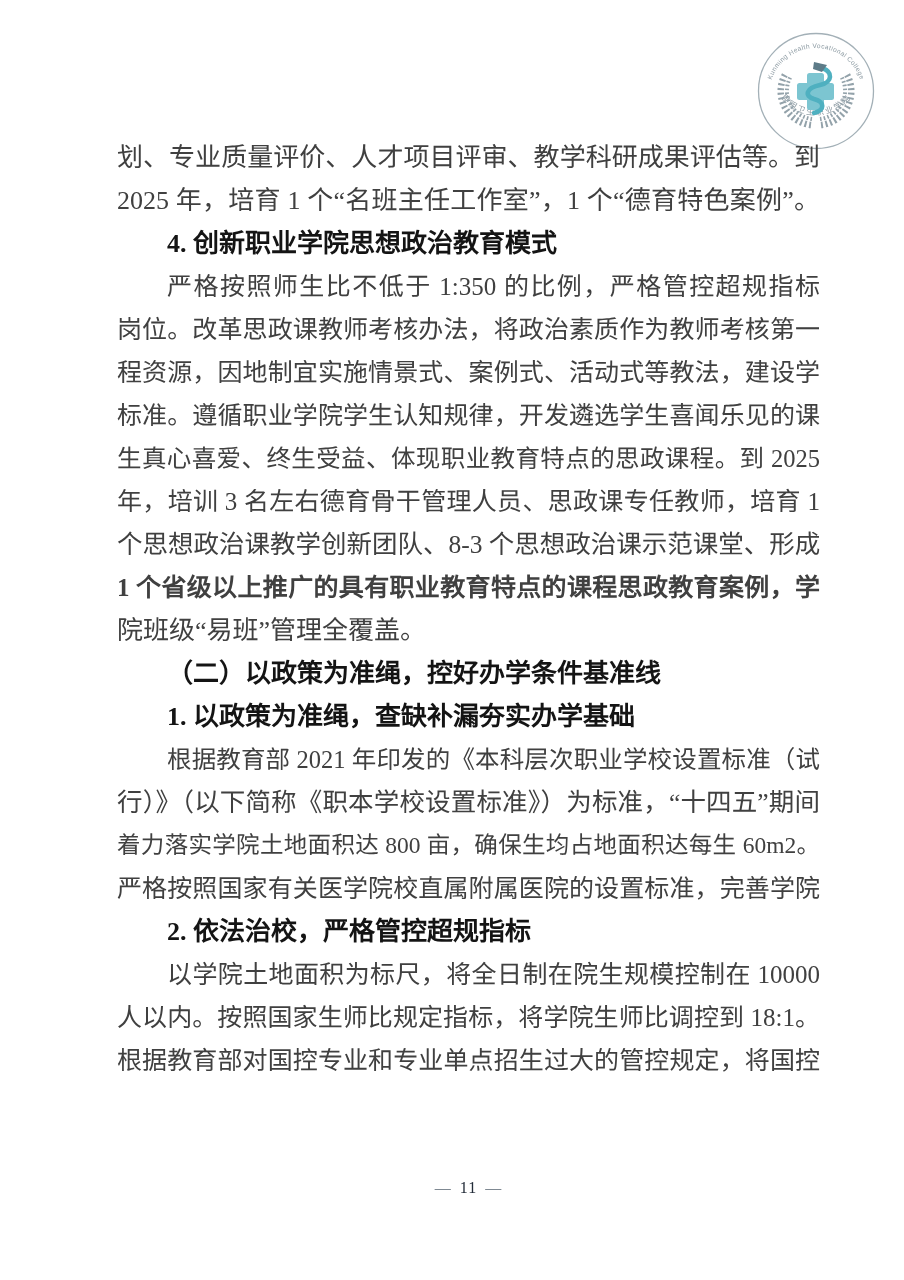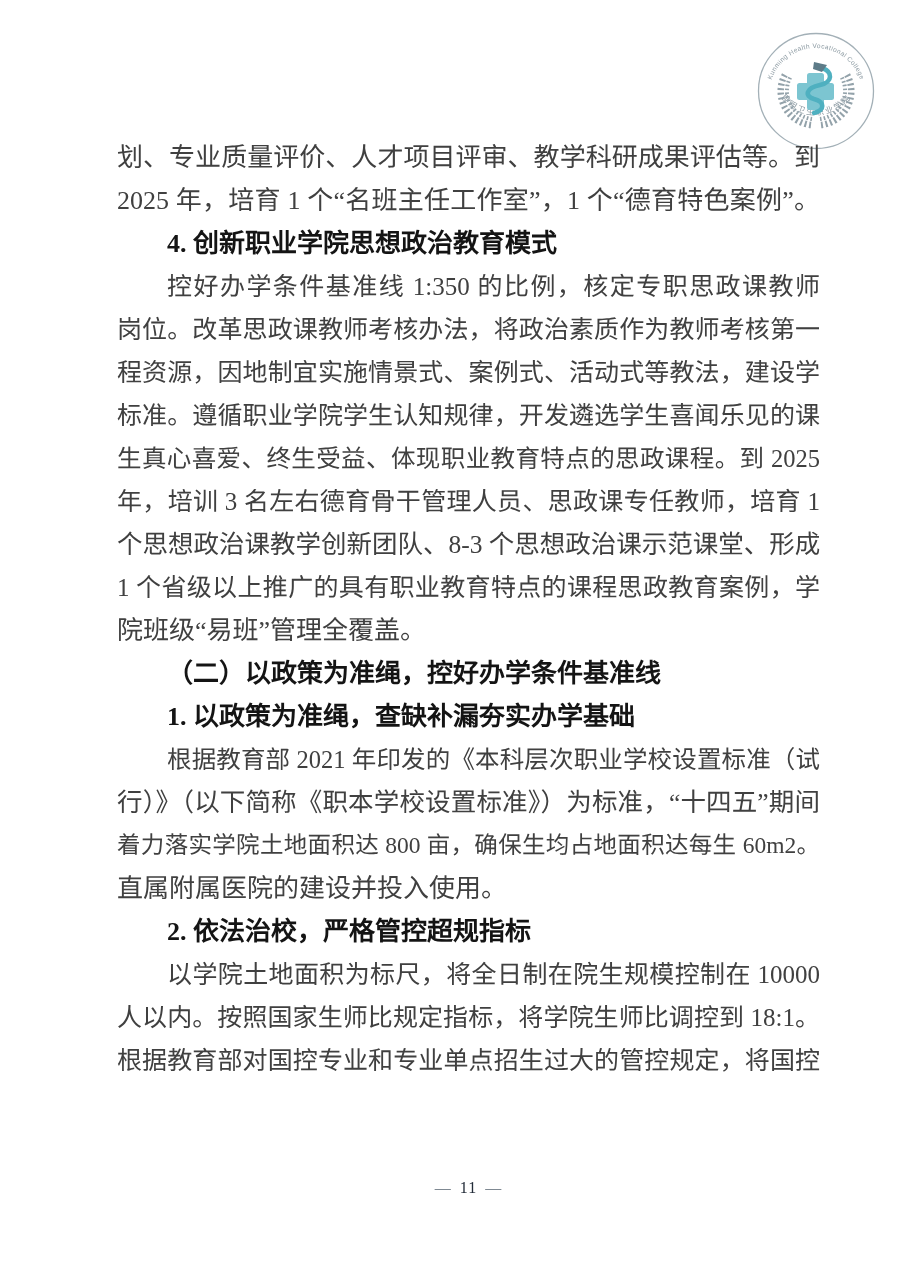--- a/index.html
+++ b/index.html
@@ -73,35 +73,35 @@
     <g>
       <path d="M 66 37 C 77 41 77 51 64 54 C 50 57 48 65 58 68 C 69 71 69 79 58 82" fill="none" stroke="#4fb0c0" stroke-width="4.6" stroke-linecap="round"></path>
       <path d="M 58 31 L 71 34 L 66 41 L 57 38 Z" fill="#5d7b88"></path>
     </g>
   </svg>
 
   <main class="content">
       <div class="line body j">划、专业质量评价、人才项目评审、教学科研成果评估等。到</div>
       <div class="line body j">2025 年，培育 1 个“名班主任工作室”，1 个“德育特色案例”。</div>
       <div class="line heading indent">4. 创新职业学院思想政治教育模式</div>
-      <div class="line body indent j" style="font-size: 25px;">控好办学条件基准线 1:350 的比例，核定专职思政课教师</div>
+      <div class="line body indent j" style="font-size: 25px;">严格按照师生比不低于 1:350 的比例，严格管控超规指标</div>
       <div class="line body j" style="font-size: 25px;">岗位。改革思政课教师考核办法，将政治素质作为教师考核第一</div>
       <div class="line body j" style="font-size: 25px;">程资源，因地制宜实施情景式、案例式、活动式等教法，建设学</div>
       <div class="line body j" style="font-size: 25px;">标准。遵循职业学院学生认知规律，开发遴选学生喜闻乐见的课</div>
       <div class="line body j" style="font-size: 24.5px;">生真心喜爱、终生受益、体现职业教育特点的思政课程。到 2025</div>
       <div class="line body j" style="font-size: 25px;">年，培训 3 名左右德育骨干管理人员、思政课专任教师，培育 1</div>
       <div class="line body j" style="font-size: 25.5px;">个思想政治课教学创新团队、8-3 个思想政治课示范课堂、形成</div>
-      <div class="line body j" style="font-size: 25px;">1 个省级以上推广的具有职业教育特点的课程思政教育案例，学</div>
+      <div class="line body j" style="font-size: 25px; font-weight: bold;">1 个省级以上推广的具有职业教育特点的课程思政教育案例，学</div>
       <div class="line body">院班级“易班”管理全覆盖。</div>
       <div class="line heading indent">（二）以政策为准绳，控好办学条件基准线</div>
       <div class="line heading indent">1. 以政策为准绳，查缺补漏夯实办学基础</div>
       <div class="line body indent j" style="font-size: 24.5px;">根据教育部 2021 年印发的《本科层次职业学校设置标准（试</div>
       <div class="line body j" style="font-size: 25.5px;">行）》（以下简称《职本学校设置标准》）为标准，“十四五”期间</div>
       <div class="line body j" style="font-size: 23.5px;">着力落实学院土地面积达 800 亩，确保生均占地面积达每生 60m2。</div>
-      <div class="line body">直属附属医院的建设并投入使用。</div>
+      <div class="line body j" style="font-size: 25px;">严格按照国家有关医学院校直属附属医院的设置标准，完善学院</div>
       <div class="line heading indent">2. 依法治校，严格管控超规指标</div>
       <div class="line body indent j" style="font-size: 25px;">以学院土地面积为标尺，将全日制在院生规模控制在 10000</div>
       <div class="line body j" style="font-size: 25px;">人以内。按照国家生师比规定指标，将学院生师比调控到 18:1。</div>
       <div class="line body j" style="font-size: 25px;">根据教育部对国控专业和专业单点招生过大的管控规定，将国控</div>
     </main>
 
   <div class="footer">
     <span class="dash">—</span><span class="num">11</span><span class="dash">—</span>
   </div>
 

